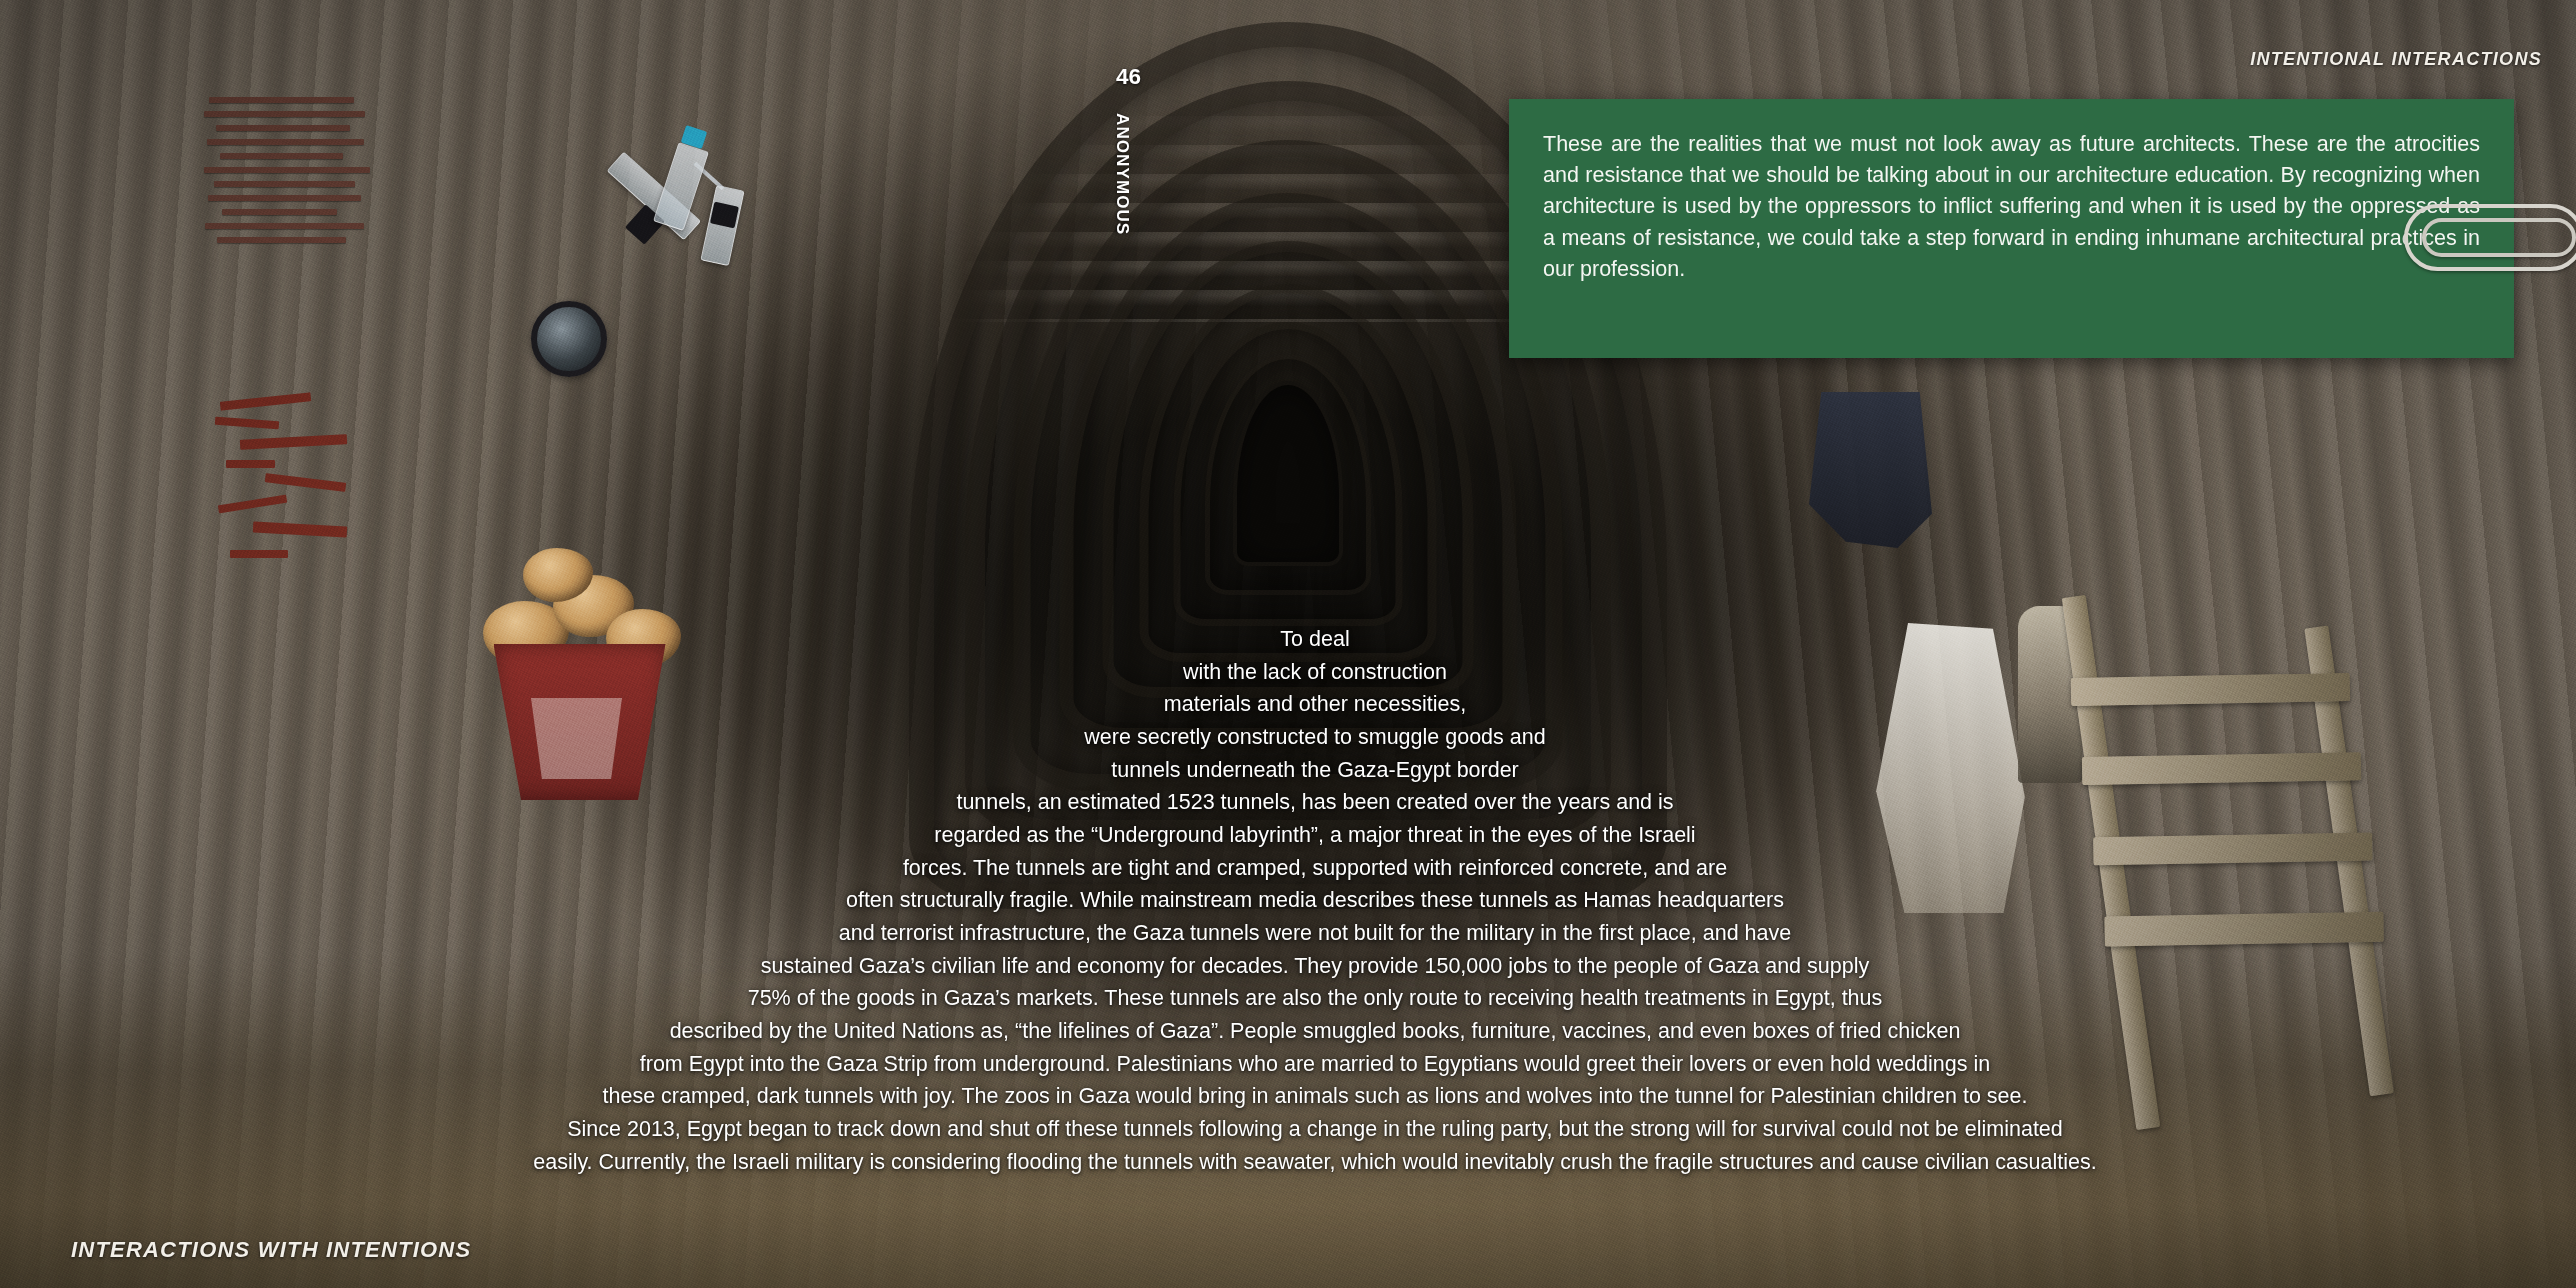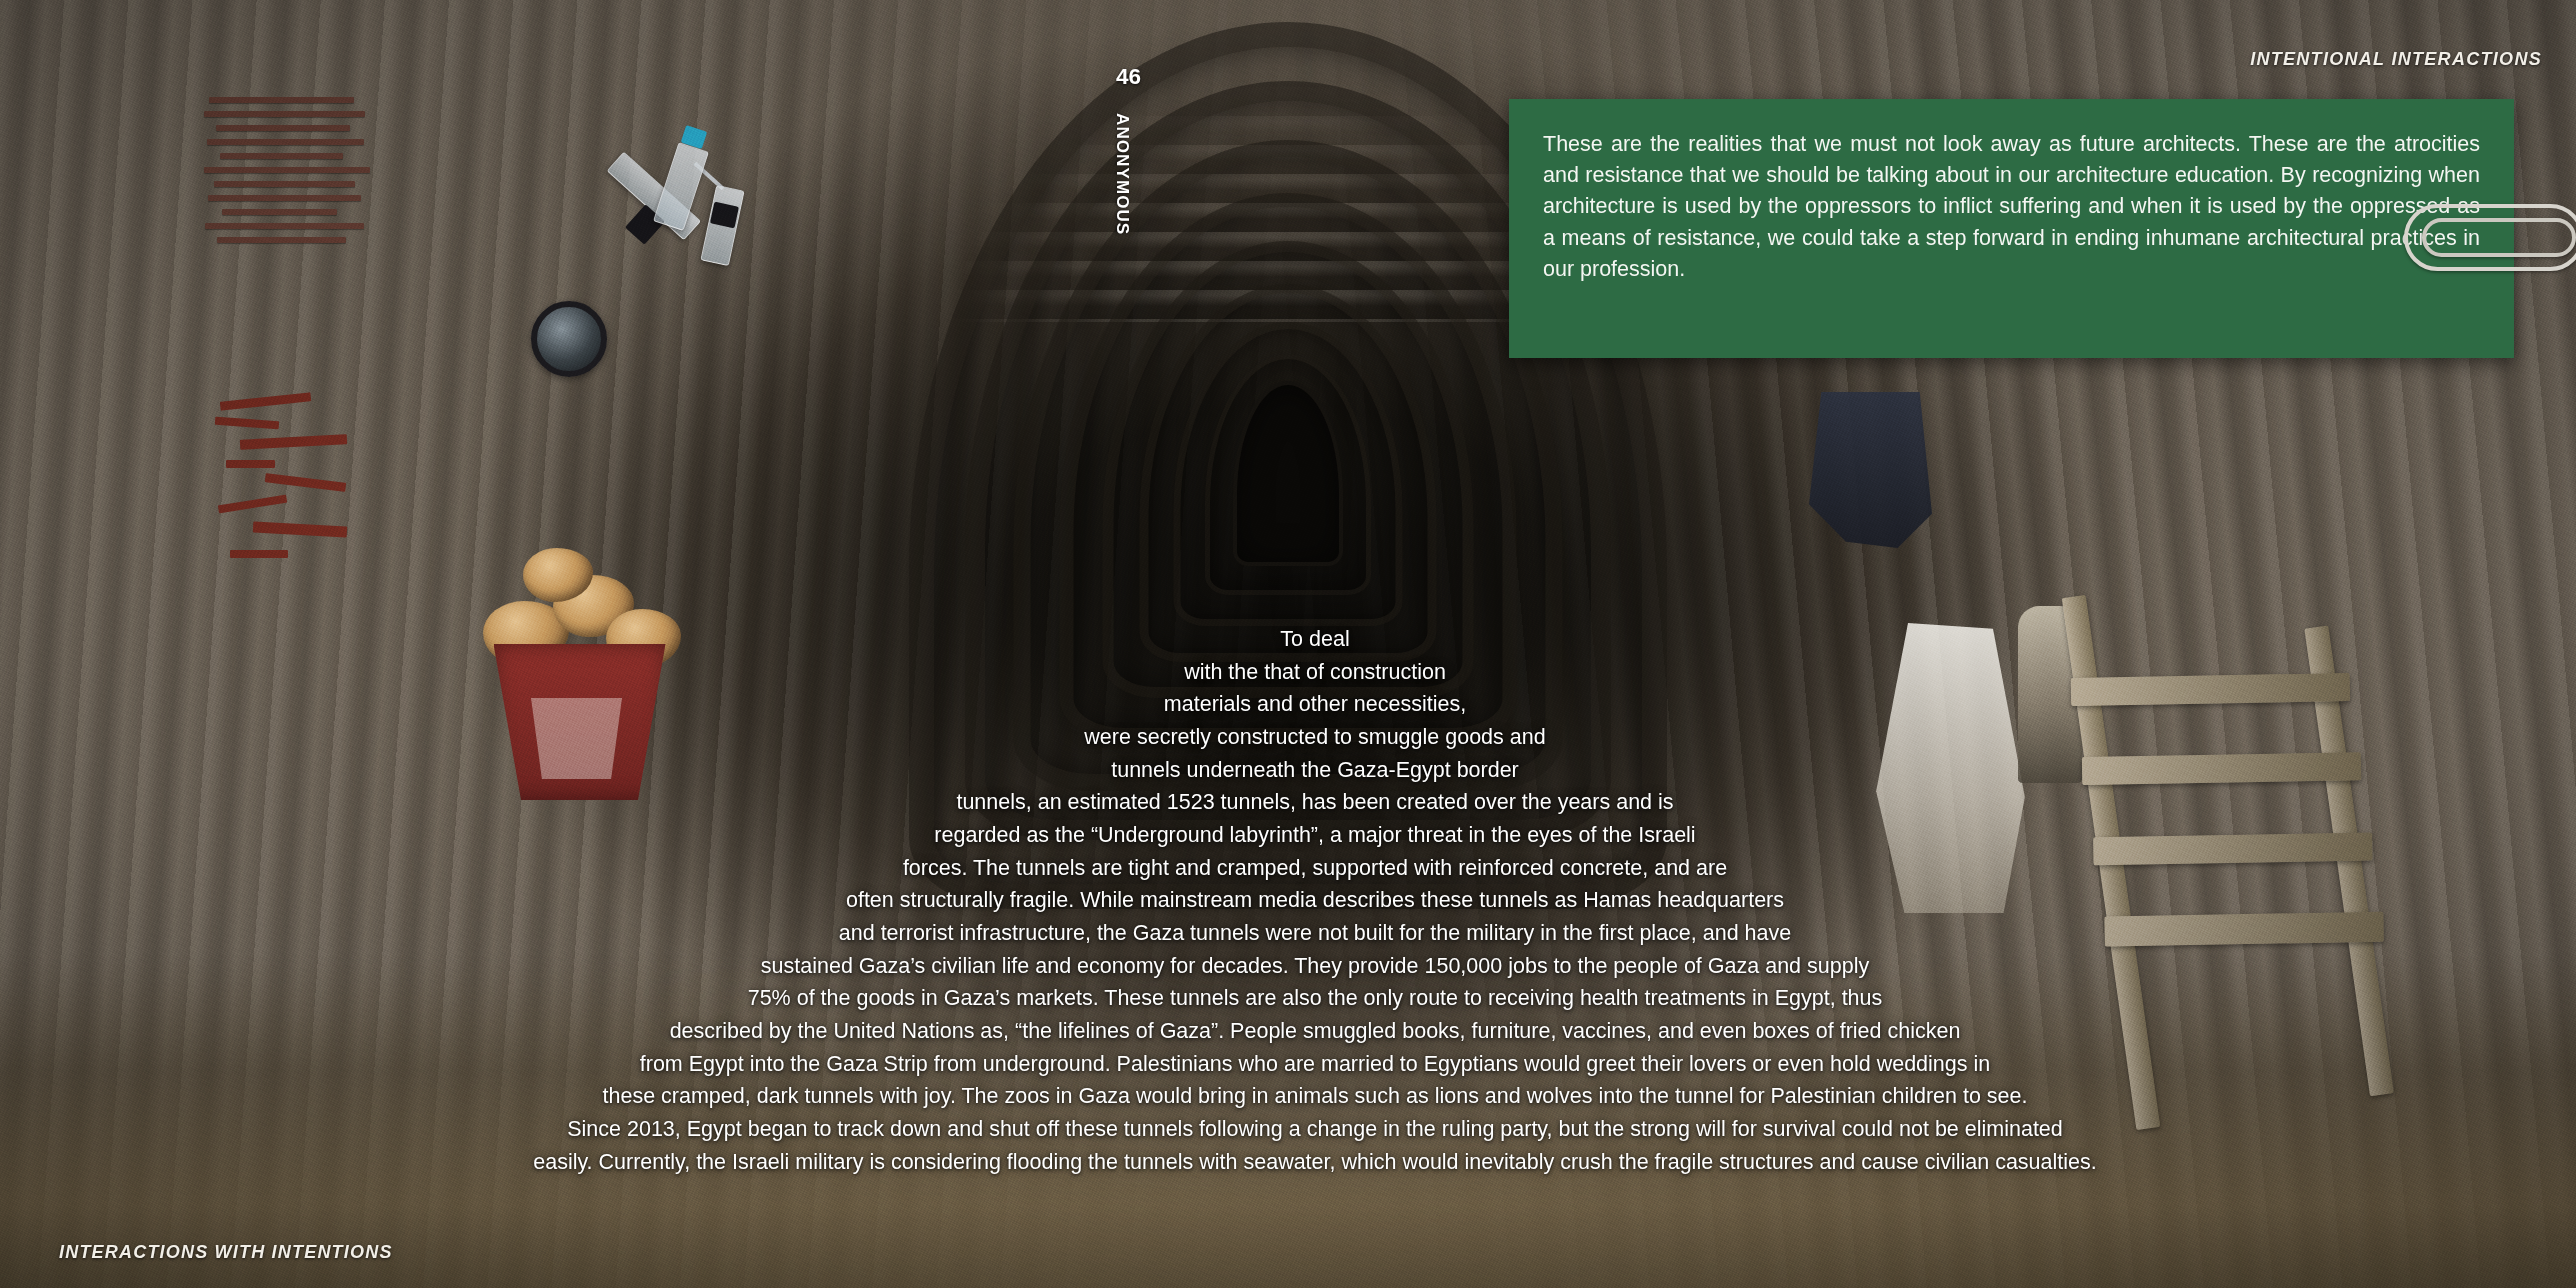--- a/index.html
+++ b/index.html
@@ -224,25 +224,25 @@
     top: 49px;
     font-style: italic;
     font-weight: bold;
     font-size: 18px;
     letter-spacing: 1.3px;
     color: #f2efe8;
     text-shadow: 0 1.1px 3.2px rgba(0,0,0,.75);
   }
   .running-foot {
     position: absolute;
-    left: 59px;
+    left: 71px;
     bottom: 25px;
     font-style: italic;
     font-weight: bold;
-    font-size: 18px;
+    font-size: 22px;
     letter-spacing: 1.2px;
     color: #f2efe8;
     text-shadow: 0 1.1px 3.2px rgba(0,0,0,.75);
   }
   .folio {
     position: absolute;
     left: 1116px;
     top: 64px;
     font-weight: bold;
     font-size: 22.5px;
@@ -401,21 +401,21 @@
   <div class="green-card">
     <p>These are the realities that we must not look away as future architects. These are the atrocities and resistance that we should be talking about in our architecture education. By recognizing when architecture is used by the oppressors to inflict suffering and when it is used by the oppressed as a means of resistance, we could take a step forward in ending inhumane architectural practices in our profession.</p>
   </div>
   <div class="paperclip">
     <div class="outer"></div>
     <div class="inner"></div>
   </div>
 
   <div class="body-copy">
     <span class="line">To deal</span>
-    <span class="line">with the that of construction</span>
+    <span class="line">with the lack of construction</span>
     <span class="line">materials and other necessities,</span>
     <span class="line">were secretly constructed to smuggle goods and</span>
     <span class="line">tunnels underneath the Gaza-Egypt border</span>
     <span class="line">tunnels, an estimated 1523 tunnels, has been created over the years and is</span>
     <span class="line">regarded as the “Underground labyrinth”, a major threat in the eyes of the Israeli</span>
     <span class="line">forces. The tunnels are tight and cramped, supported with reinforced concrete, and are</span>
     <span class="line">often structurally fragile. While mainstream media describes these tunnels as Hamas headquarters</span>
     <span class="line">and terrorist infrastructure, the Gaza tunnels were not built for the military in the first place, and have</span>
     <span class="line">sustained Gaza’s civilian life and economy for decades. They provide 150,000 jobs to the people of Gaza and supply</span>
     <span class="line">75% of the goods in Gaza’s markets. These tunnels are also the only route to receiving health treatments in Egypt, thus</span>

